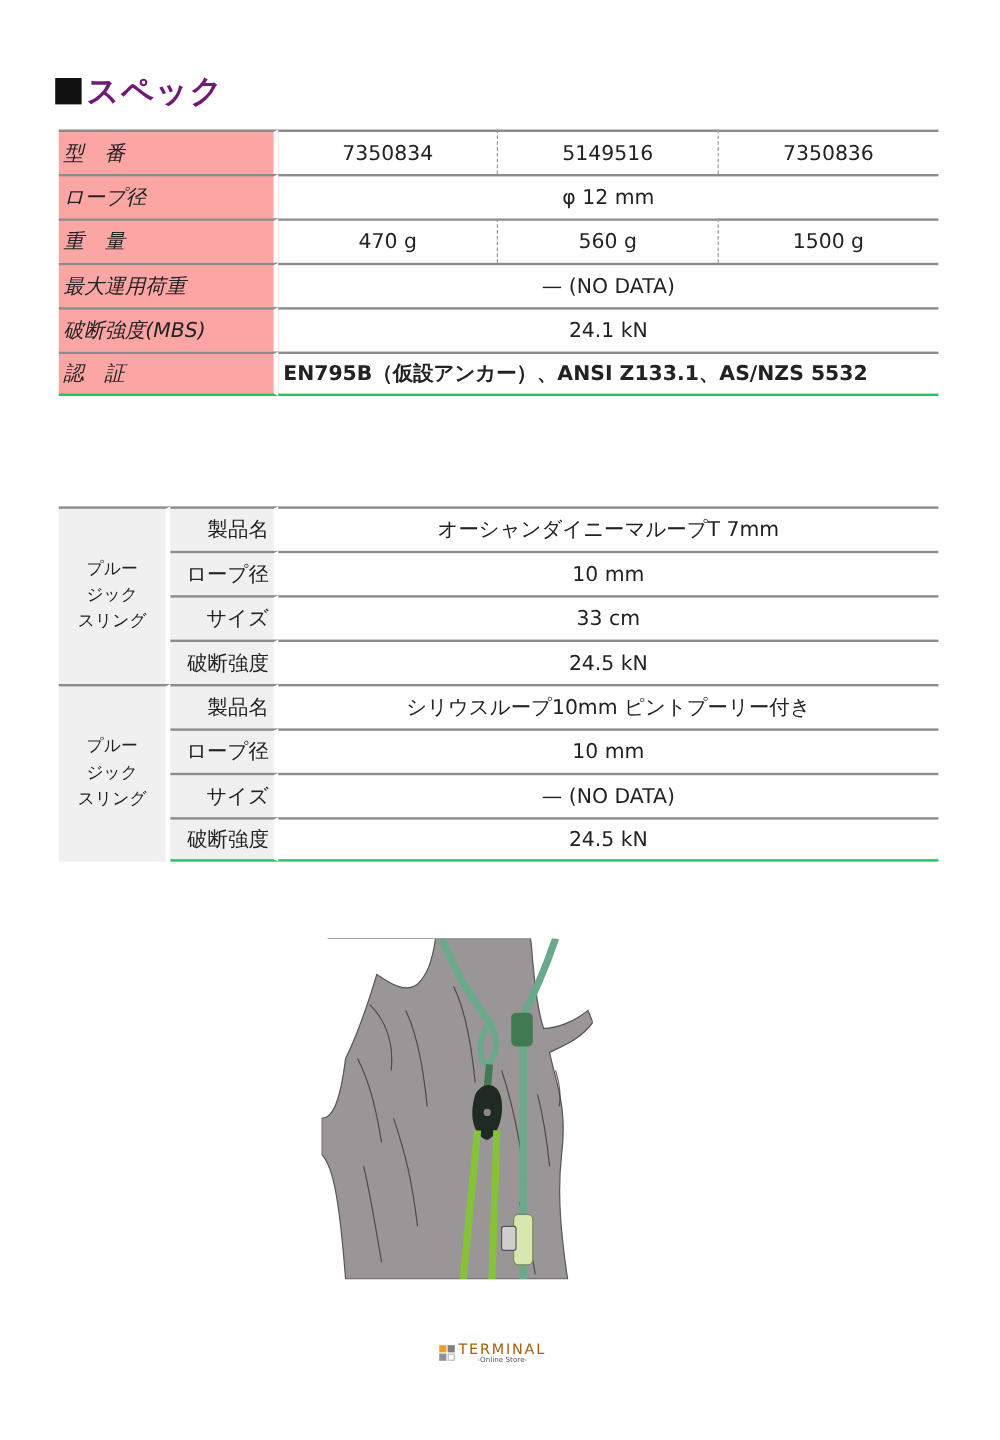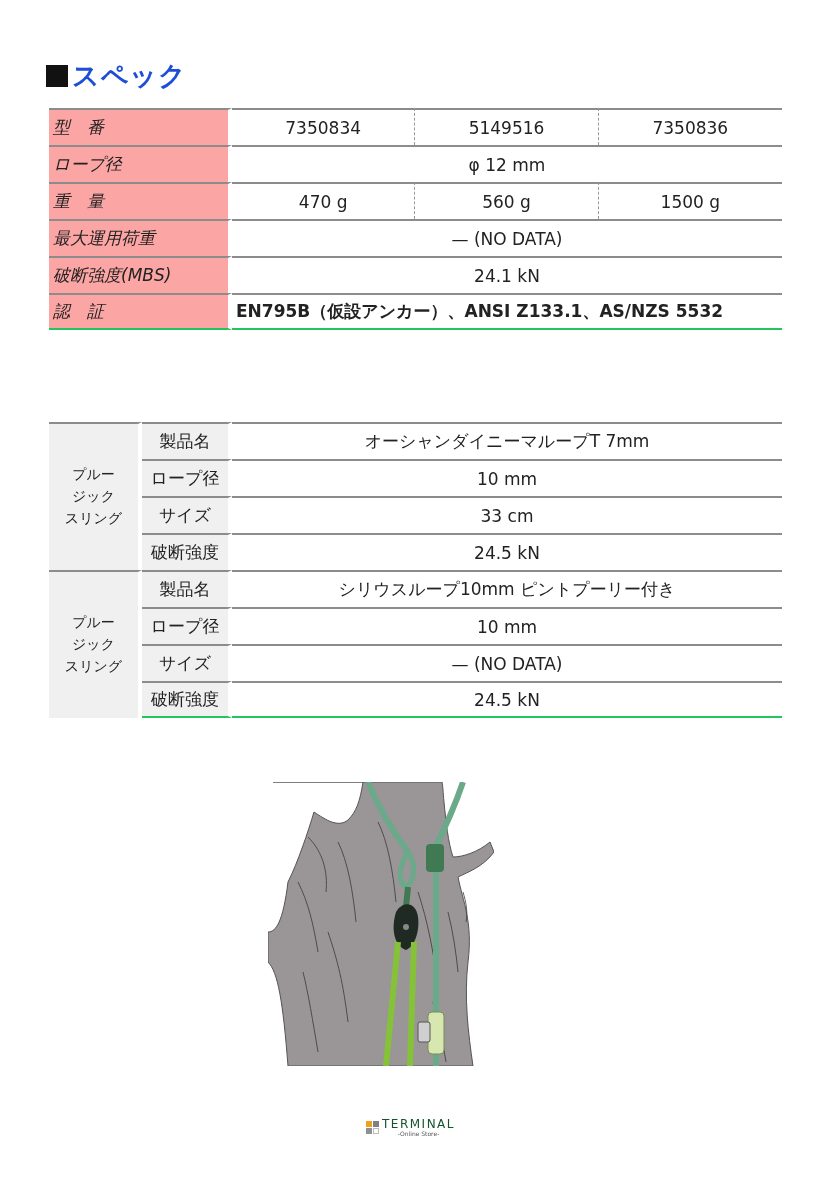--- a/index.html
+++ b/index.html
@@ -1,42 +1,42 @@
 <!DOCTYPE html>
 <html><head>
 <meta charset="utf-8">
 <style>
   * { box-sizing: border-box; margin: 0; padding: 0; }
   html, body { width: 833px; height: 1200px; background: #ffffff; }
   body { font-family: "DejaVu Sans", "Liberation Sans", sans-serif; color: #222; position: relative; overflow: hidden; }
 
-  .title { position: absolute; left: 46px; top: 58px; font-size: 27px; font-weight: bold; color: #1d4ed8; display: flex; align-items: center; letter-spacing: 1px; }
+  .title { position: absolute; left: 46px; top: 58px; font-size: 27px; font-weight: bold; color: #701a75; display: flex; align-items: center; letter-spacing: 1px; }
   .title .sq { display: inline-block; width: 22px; height: 22px; background: #111; margin-right: 4px; }
 
   table { border-collapse: separate; border-spacing: 0; position: absolute; left: 49px; width: 733px; table-layout: fixed; }
   td { height: 37px; font-size: 17px; text-align: center; vertical-align: middle; border-top: 2px solid #8c8c8c; padding: 0 4px; white-space: nowrap; }
   tr:last-child td { border-bottom: 2px solid #22c55e; }
   td.lab { background: #fca5a5; text-align: left; padding-right: 12px; border-right: 4px solid #fff; font-style: italic; }
   td.dash-r { border-right: 1px dashed #999; }
   td.left { text-align: left; padding-left: 4px; font-weight: bold; }
 
   #t1 { top: 108px; }
   #t1 col.c0 { width: 183px; }
 
   #t2 { top: 422px; }
   td.grp { background: #f0f0f0; text-align: center; line-height: 1.55; border-right: 4px solid #fff; font-size: 14px; }
-  td.lab2 { background: #f0f0f0; text-align: center; border-right: 4px solid #fff; }
+  td.lab2 { background: #f0f0f0; text-align: right; border-right: 4px solid #fff; }
 
   .illus { position: absolute; left: 268px; top: 782px; width: 226px; height: 284px; }
 
   .footer-logo { position: absolute; left: 366px; top: 1118px; display: flex; align-items: center; }
   .logo-grid { display: grid; grid-template-columns: 6px 6px; grid-template-rows: 6px 6px; gap: 1px; margin-right: 3px; }
   .logo-grid span { display: block; }
   .logo-text { display: flex; flex-direction: column; align-items: center; line-height: 1; }
-  .logo-main { font-size: 12px; letter-spacing: 1.5px; color: #14532d; }
+  .logo-main { font-size: 12px; letter-spacing: 1.5px; color: #a16207; }
   .logo-sub { font-size: 6px; color: #555; margin-top: 1px; }
 </style>
 </head>
 <body>
 
 <div class="title">
   <span class="sq"></span>
   <span>スペック</span>
 </div>
 

